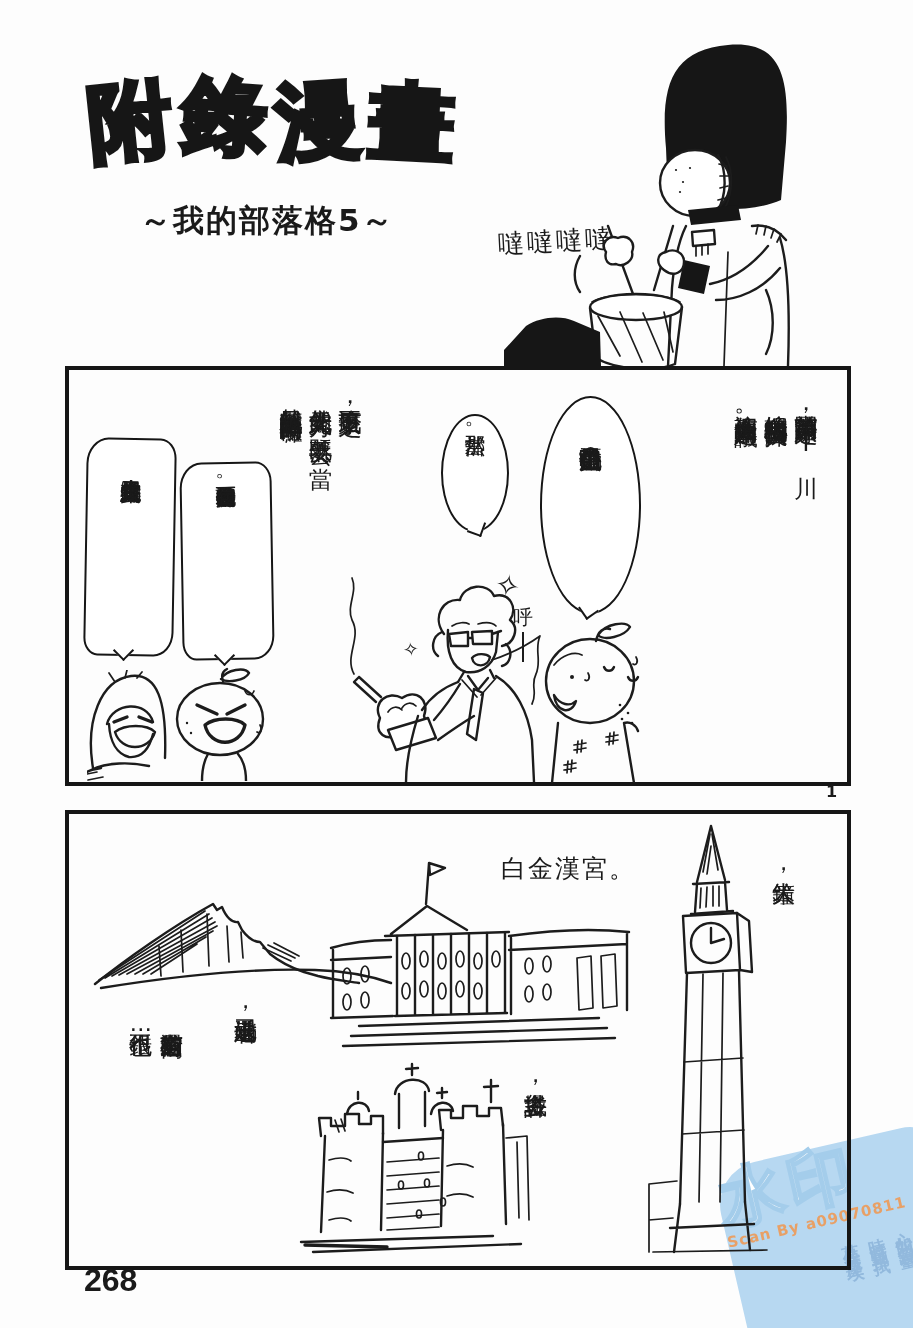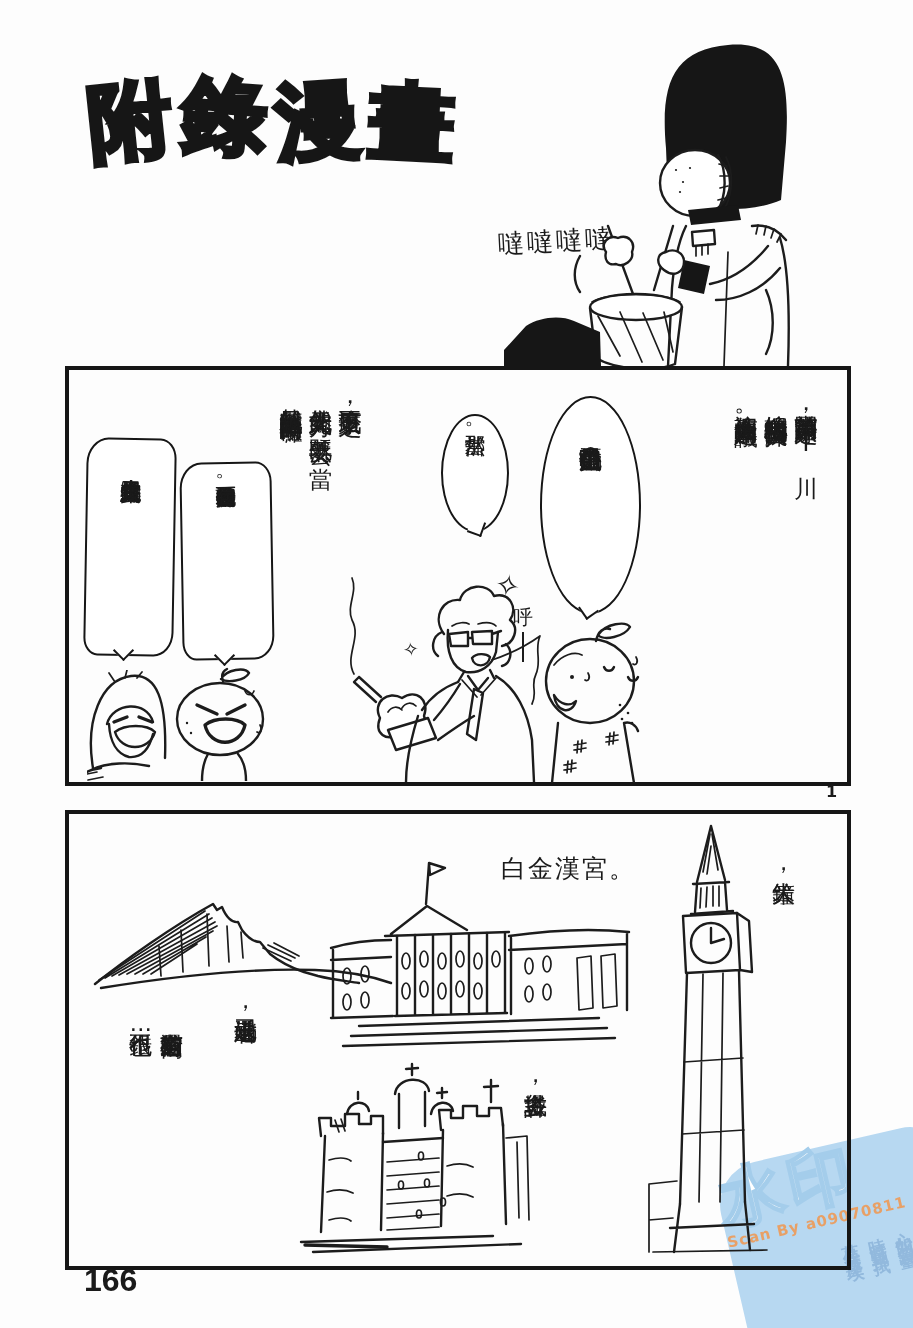--- a/index.html
+++ b/index.html
@@ -79,20 +79,21 @@
            color:#e8a066;letter-spacing:1px;white-space:nowrap;}
   .wm-poem{position:absolute;right:26px;top:88px;height:142px;font-size:17px;line-height:27px;
            letter-spacing:5px;color:#92b9dd;font-weight:bold;}
 </style>
 </head>
 <body>
 
 <div class="page">
 
   <div class="abs title"><span class="tchar">附</span><span class="tchar">錄</span><span class="tchar">漫</span><span class="tchar">畫</span></div>
+  <div class="abs subtitle">～我的部落格5～</div>
   <div class="abs sfx-drum">噠噠噠噠</div>
 
   <svg class="abs" style="left:468px;top:20px;" width="432" height="348" viewBox="0 0 432 348">
     <g class="ink">
       <path class="fillb" d="M198,128 C192,62 206,30 260,25 C314,20 322,58 318,122 L313,180 C285,193 228,192 200,180 Z"></path>
       <ellipse class="fillw" cx="227" cy="163" rx="35" ry="33"></ellipse>
       <path d="M250,135 C259,150 259,176 249,192"></path>
       <path class="thin" d="M258,137 C266,152 265,174 256,190 M251,144 L259,146 M252,156 L260,156 M252,168 L260,166 M250,180 L258,178"></path>
       <circle class="dot" cx="208" cy="150" r="1.1"></circle>
         <circle class="dot" cx="215" cy="162" r="1.1"></circle>
@@ -327,21 +328,21 @@
     </svg>
 
     <div class="abs vtext label-castles">許多古城堡，</div>
     <div class="abs vtext label-sisters">還看了七姊妹山，</div>
     <div class="abs vcols label-cotswolds">
       <div>還有柯茲窩的街道</div>
       <div>也很不錯⋯</div>
     </div>
   </div>
 
-  <div class="abs page-number">166</div>
+  <div class="abs page-number">268</div>
 
   <div class="watermark">
     <div class="wm-big">水印</div>
     <div class="wm-scan">Scan By a09070811</div>
     <div class="wm-poem vcols">
       <div>身是菩提樹</div>
       <div>心如明鏡臺</div>
       <div>時時勤拂拭</div>
       <div>莫使有塵埃</div>
     </div>

